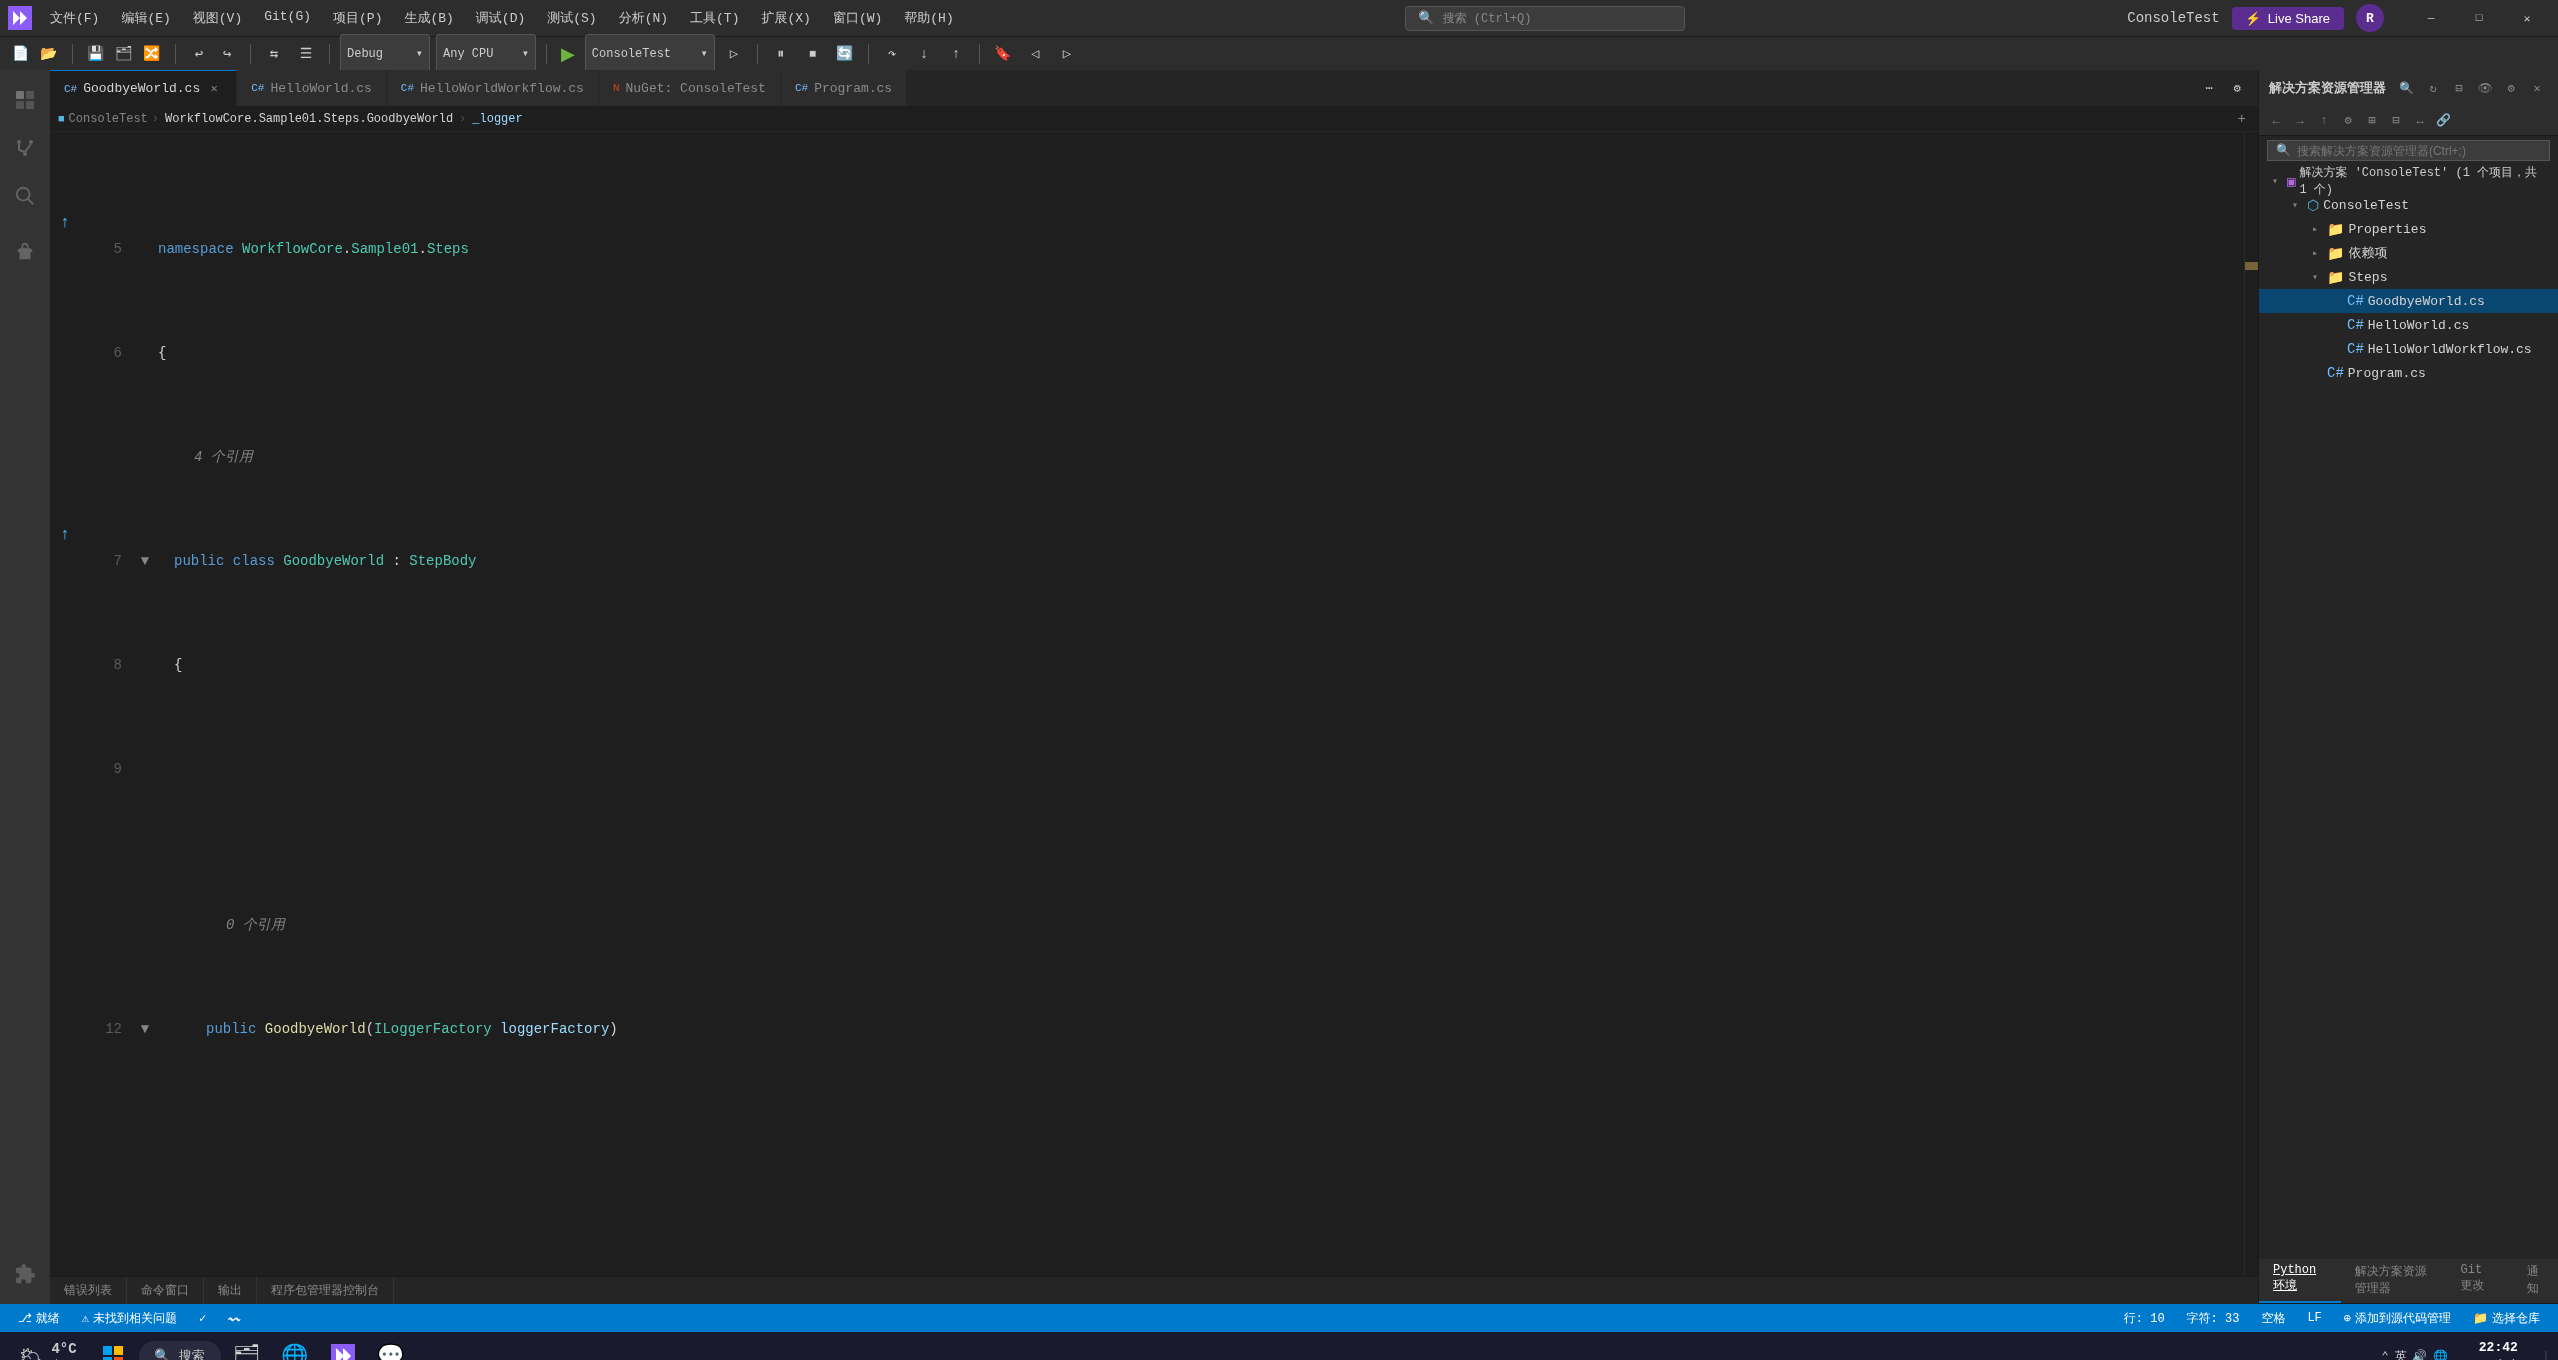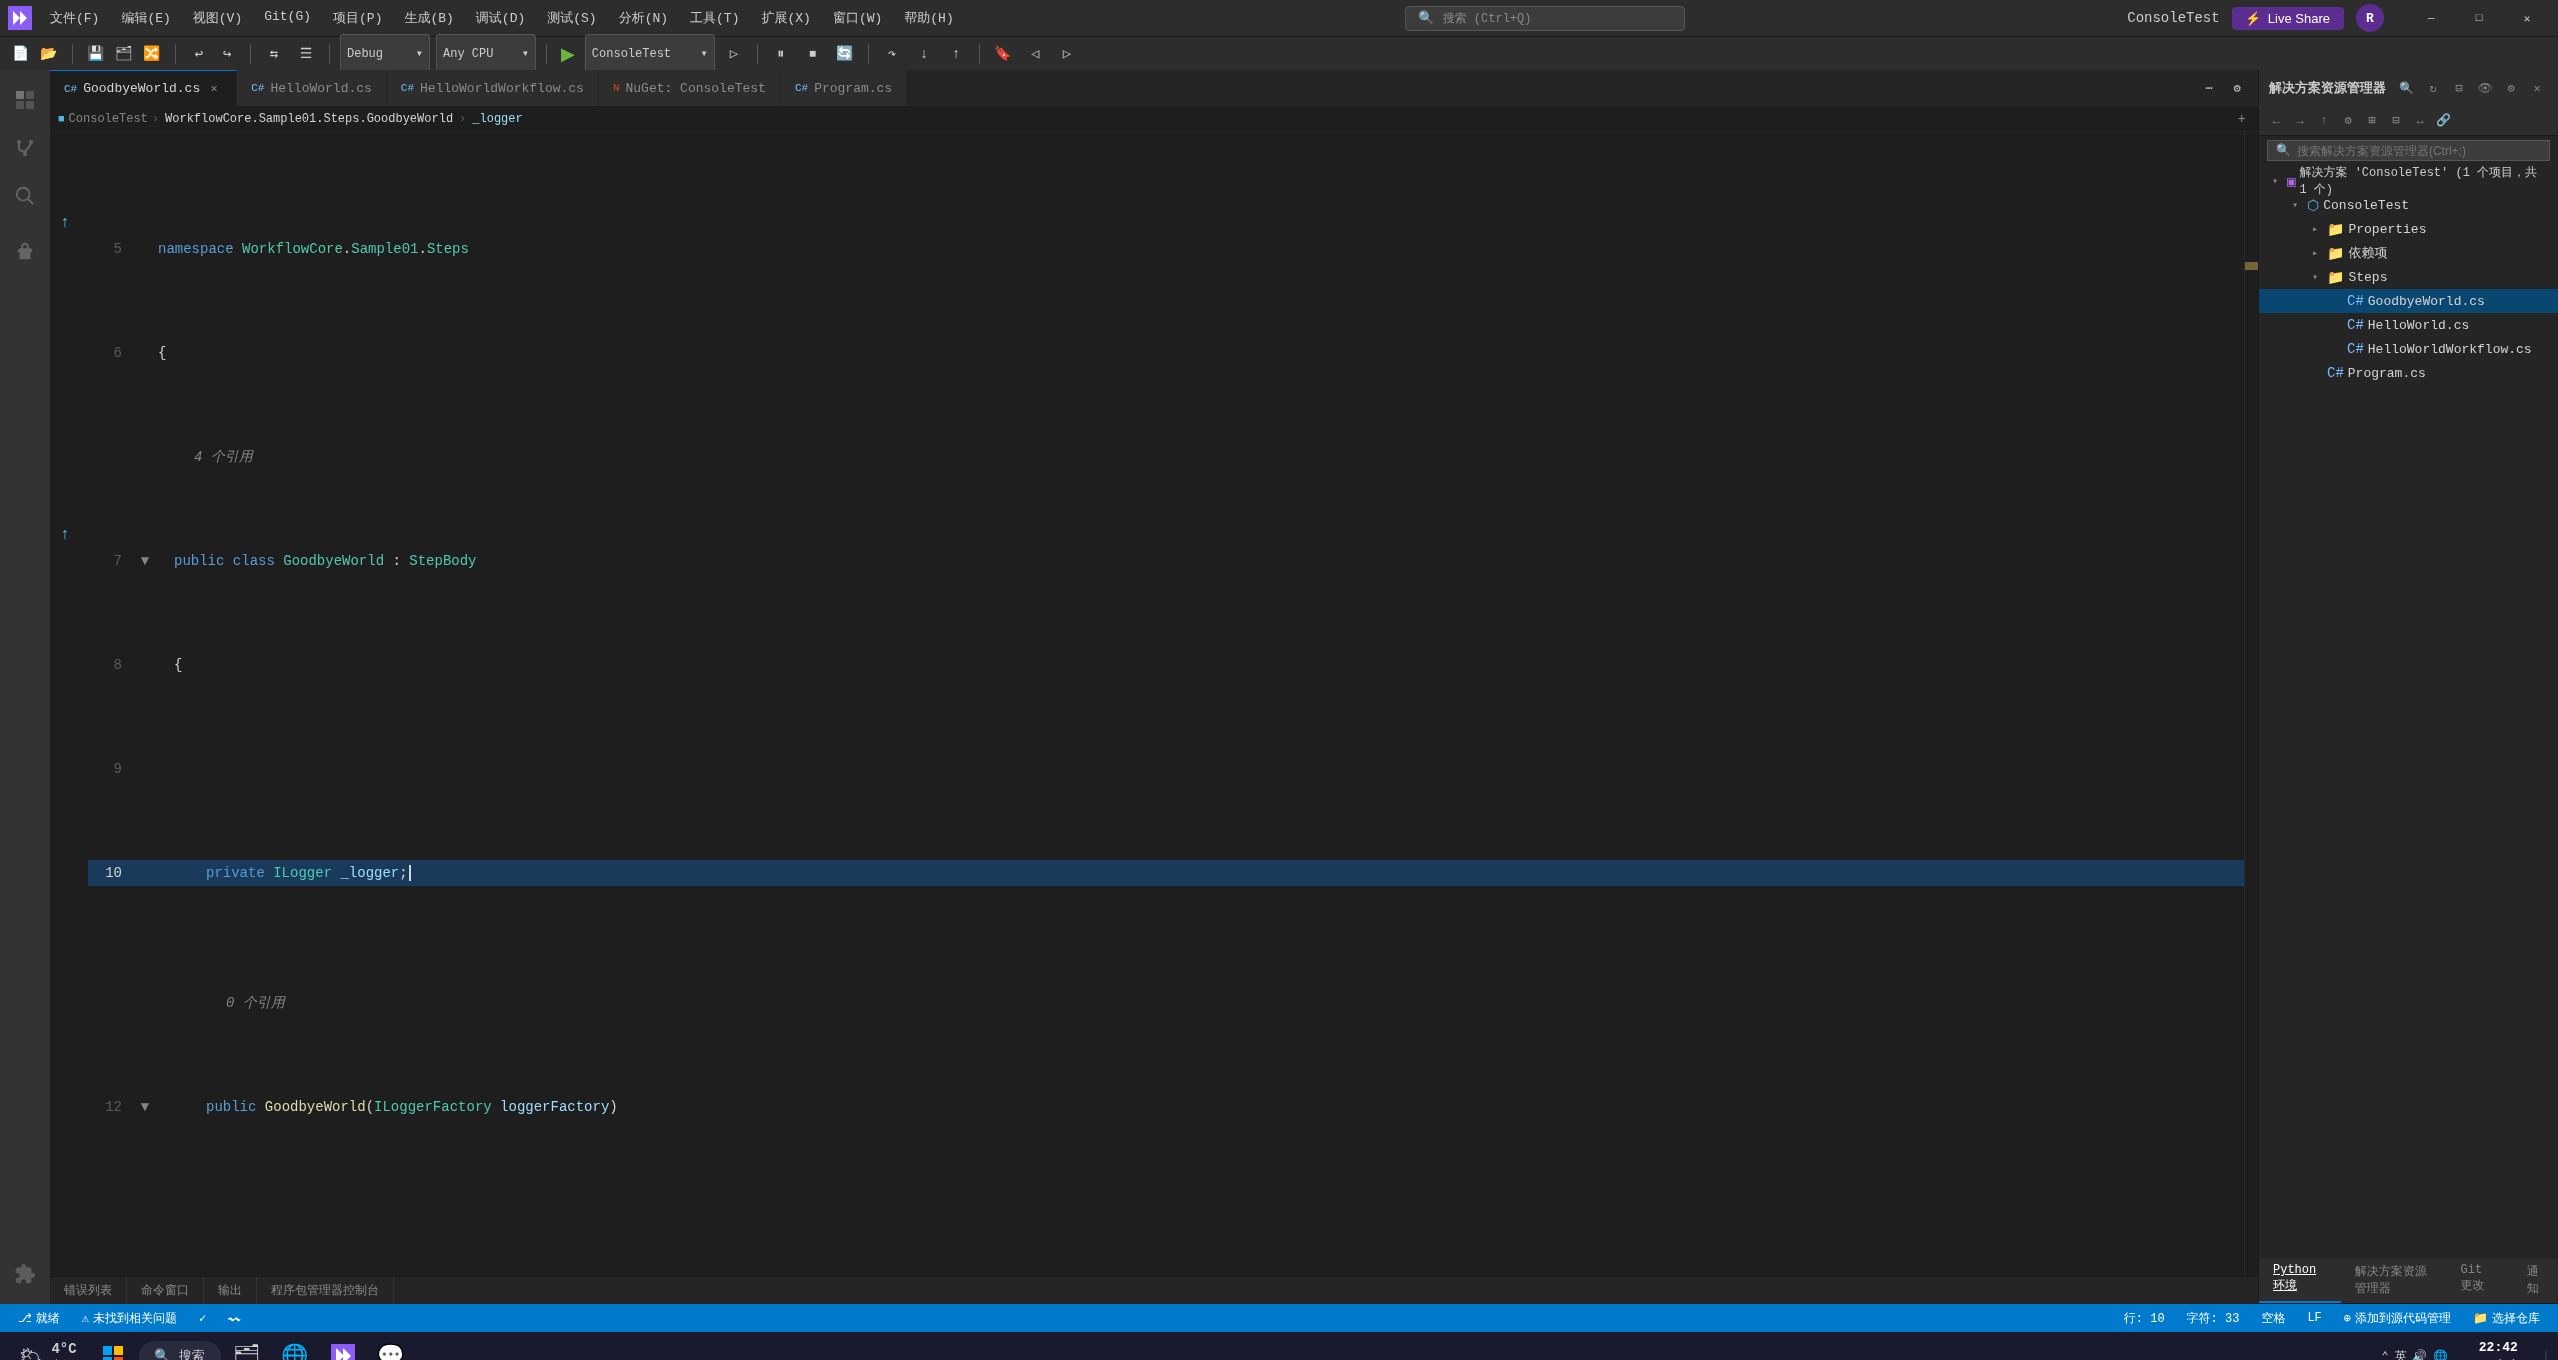--- a/index.html
+++ b/index.html
@@ -746,25 +746,20 @@
           <span class="code-fold-col"></span>
           <span class="code-body" style="padding-left:20px;">{</span>
         </div>
         
         <div class="full-row">
           <span class="line-num-col">9</span>
           <span class="code-fold-col"></span>
           <span class="code-body"></span>
         </div>
         
-        <div class="full-row" style="background:#1a3a5c;">
-          <span class="line-num-col" style="color:#d4d4d4;">10</span>
-          <span class="code-fold-col"></span>
-          <span class="code-body" style="padding-left:52px;"><span class="kw">private</span> <span class="type">ILogger</span> <span class="var">_logger</span>;<span style="display:inline-block;width:2px;height:16px;background:#d4d4d4;vertical-align:text-bottom;margin-left:1px;"></span></span>
-        </div>
         
         
         <div class="full-row">
           <span class="line-num-col"></span>
           <span class="code-fold-col"></span>
           <span class="code-body hint" style="padding-left:72px;">0 个引用</span>
         </div>
         
         <div class="full-row">
           <span class="line-num-col">12</span>

